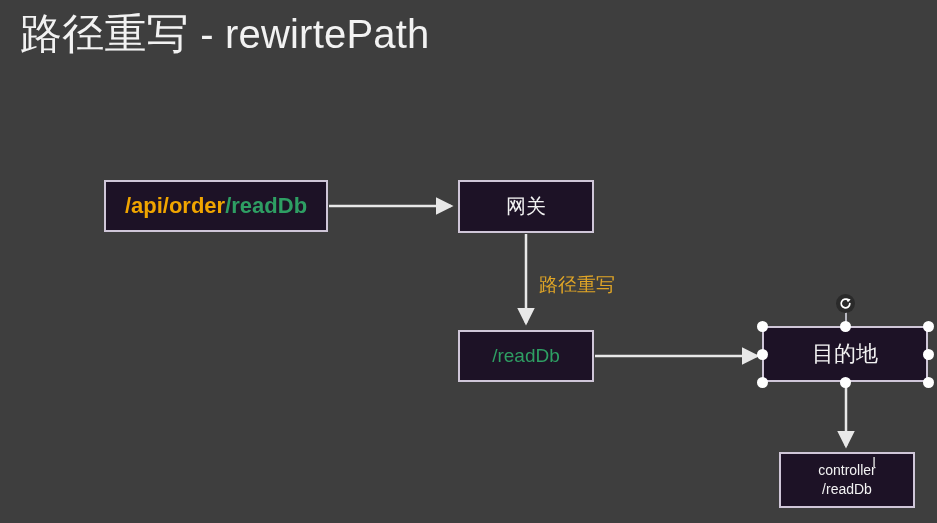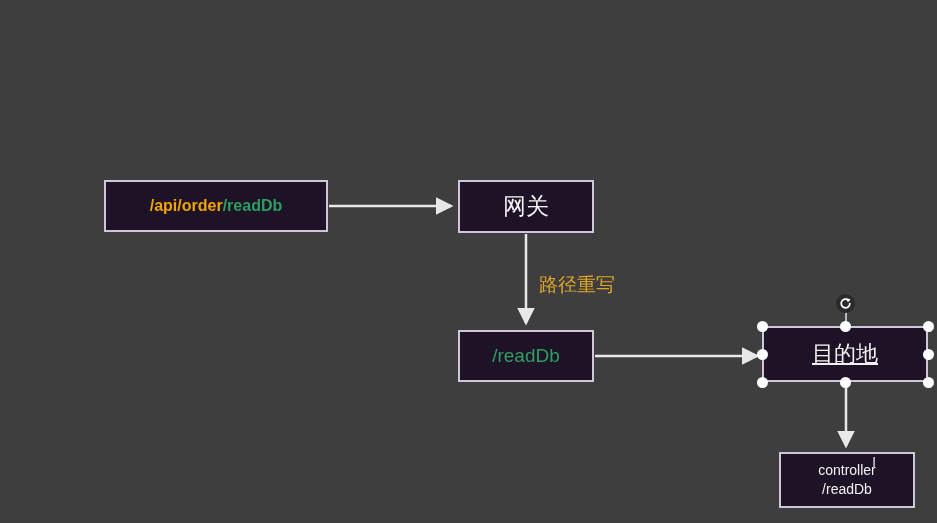--- a/index.html
+++ b/index.html
@@ -37,24 +37,24 @@
     border: 2px solid #cfc6d8;
     display: flex;
     align-items: center;
     justify-content: center;
     text-align: center;
     color: #f2f2f2;
     z-index: 3;
   }
   .node .inner { width: 100%; }
 
-  #node-source   { left: 104px; top: 180px; width: 224px; height: 52px; font-size: 16px; font-weight: bold; }
-  #node-gateway  { left: 458px; top: 180px; width: 136px; height: 53px; font-size: 23px; }
+  #node-source   { left: 104px; top: 180px; width: 224px; height: 52px; font-size: 22px; font-weight: bold; }
+  #node-gateway  { left: 458px; top: 180px; width: 136px; height: 53px; font-size: 20px; }
   #node-rewrite  { left: 458px; top: 330px; width: 136px; height: 52px; font-size: 19px; }
-  #node-dest     { left: 762px; top: 326px; width: 166px; height: 56px; font-size: 22px; text-decoration: underline; }
+  #node-dest     { left: 762px; top: 326px; width: 166px; height: 56px; font-size: 22px; }
   #node-controller { left: 779px; top: 452px; width: 136px; height: 56px; font-size: 14px; line-height: 1.35; }
   .seg-api   { color: #f0a500; }
   .seg-db    { color: #2e9e63; }
   .green     { color: #2e9e63; }
 
   
   #edge-label-rewrite {
     position: absolute;
     left: 539px;
     top: 272px;
@@ -109,20 +109,23 @@
     font-size: 15px;
     line-height: 1;
     pointer-events: none;
   }
 </style>
 </head>
 <body>
 
 <div id="canvas">
 
+  <div id="page-title">
+    <span class="cn">路径重写</span><span> - </span><span>rewirtePath</span>
+  </div>
 
   <svg id="connectors" viewBox="0 0 937 523" xmlns="http://www.w3.org/2000/svg">
     <defs>
       <marker id="arrowhead" markerWidth="7" markerHeight="7" refX="6" refY="3.5" orient="auto" markerUnits="strokeWidth">
         <polygon points="0 0, 7 3.5, 0 7" fill="#e8e8e8"></polygon>
       </marker>
     </defs>
 
     <line x1="329" y1="206" x2="451" y2="206" stroke="#e8e8e8" stroke-width="2.5" marker-end="url(#arrowhead)"></line>
 

